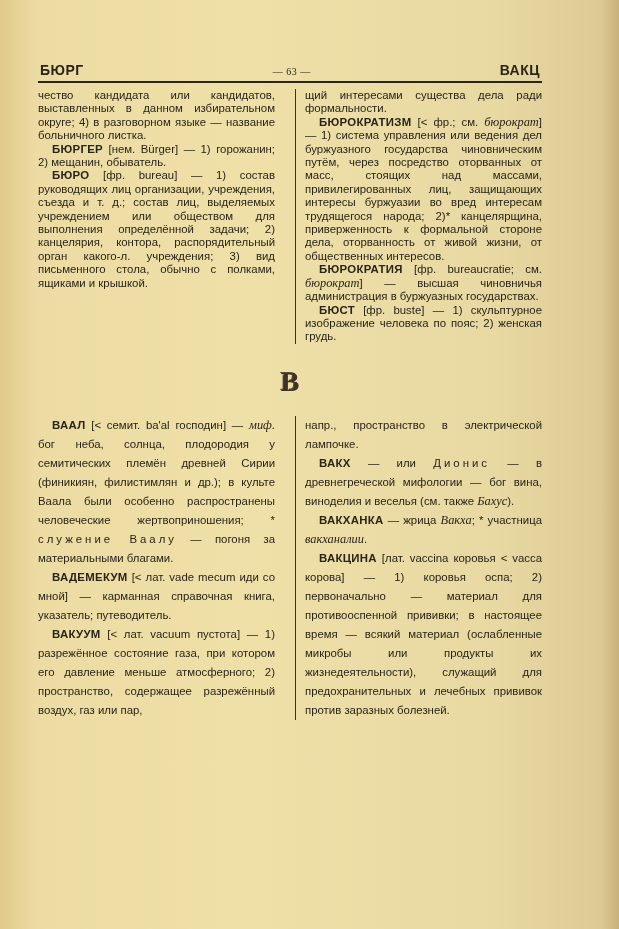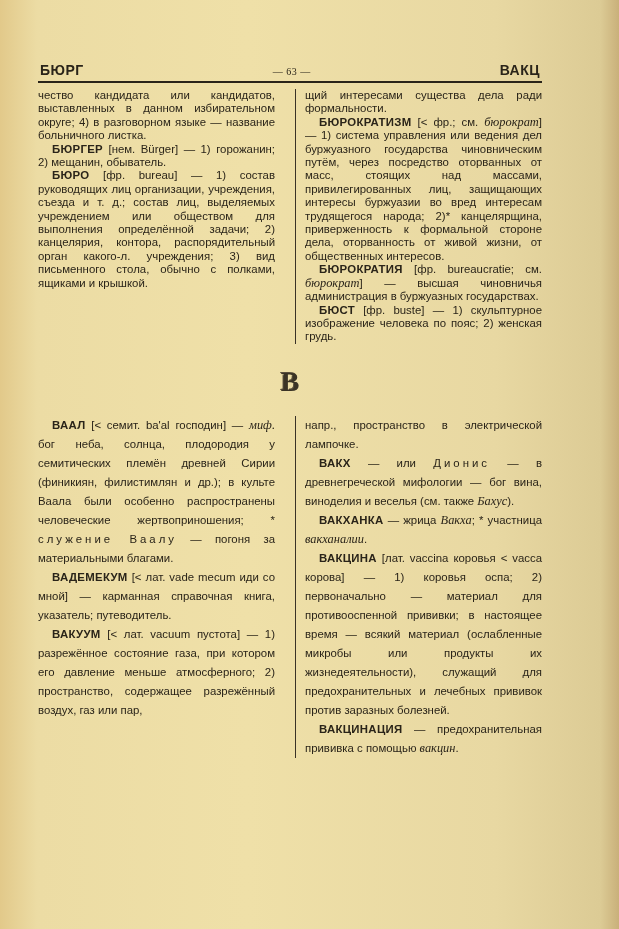--- a/index.html
+++ b/index.html
@@ -71,16 +71,15 @@
     <div class="col left">
       <p class="entry"><span class="hw">ВААЛ</span><span> [&lt; семит. ba'al господин] — </span><span class="it">миф.</span><span> бог неба, солнца, плодородия у семитических племён древней Сирии (финикиян, филистимлян и др.); в культе Ваала были особенно распространены человеческие жертвоприношения; * </span><span class="sp">служение Ваалу</span><span> — погоня за материальными благами.</span></p>
       <p class="entry"><span class="hw">ВАДЕМЕКУМ</span><span> [&lt; лат. vade mecum иди со мной] — карманная справочная книга, указатель; путеводитель.</span></p>
       <p class="entry"><span class="hw">ВАКУУМ</span><span> [&lt; лат. vacuum пустота] — 1) разрежённое состояние газа, при котором его давление меньше атмосферного; 2) пространство, содержащее разрежённый воздух, газ или пар,</span></p>
     </div>
     <div class="col right">
       <p class="entry cont">напр., пространство в электрической лампочке.</p>
       <p class="entry"><span class="hw">ВАКХ</span><span> — или </span><span class="sp">Дионис</span><span> — в древнегреческой мифологии — бог вина, виноделия и веселья (см. также </span><span class="it">Бахус</span><span>).</span></p>
       <p class="entry"><span class="hw">ВАКХАНКА</span><span> — жрица </span><span class="it">Вакха</span><span>; * участница </span><span class="it">вакханалии</span><span>.</span></p>
       <p class="entry"><span class="hw">ВАКЦИНА</span><span> [лат. vaccina коровья &lt; vacca корова] — 1) коровья оспа; 2) первоначально — материал для противооспенной прививки; в настоящее время — всякий материал (ослабленные микробы или продукты их жизнедеятельности), служащий для предохранительных и лечебных прививок против заразных болезней.</span></p>
-      <p class="entry"><span class="hw">ВАКЦИНАЦИЯ</span><span> — предохранительная прививка с помощью </span><span class="it">вакцин</span><span>.</span></p>
     </div>
   </div>
 </div>
 
 </body></html>

